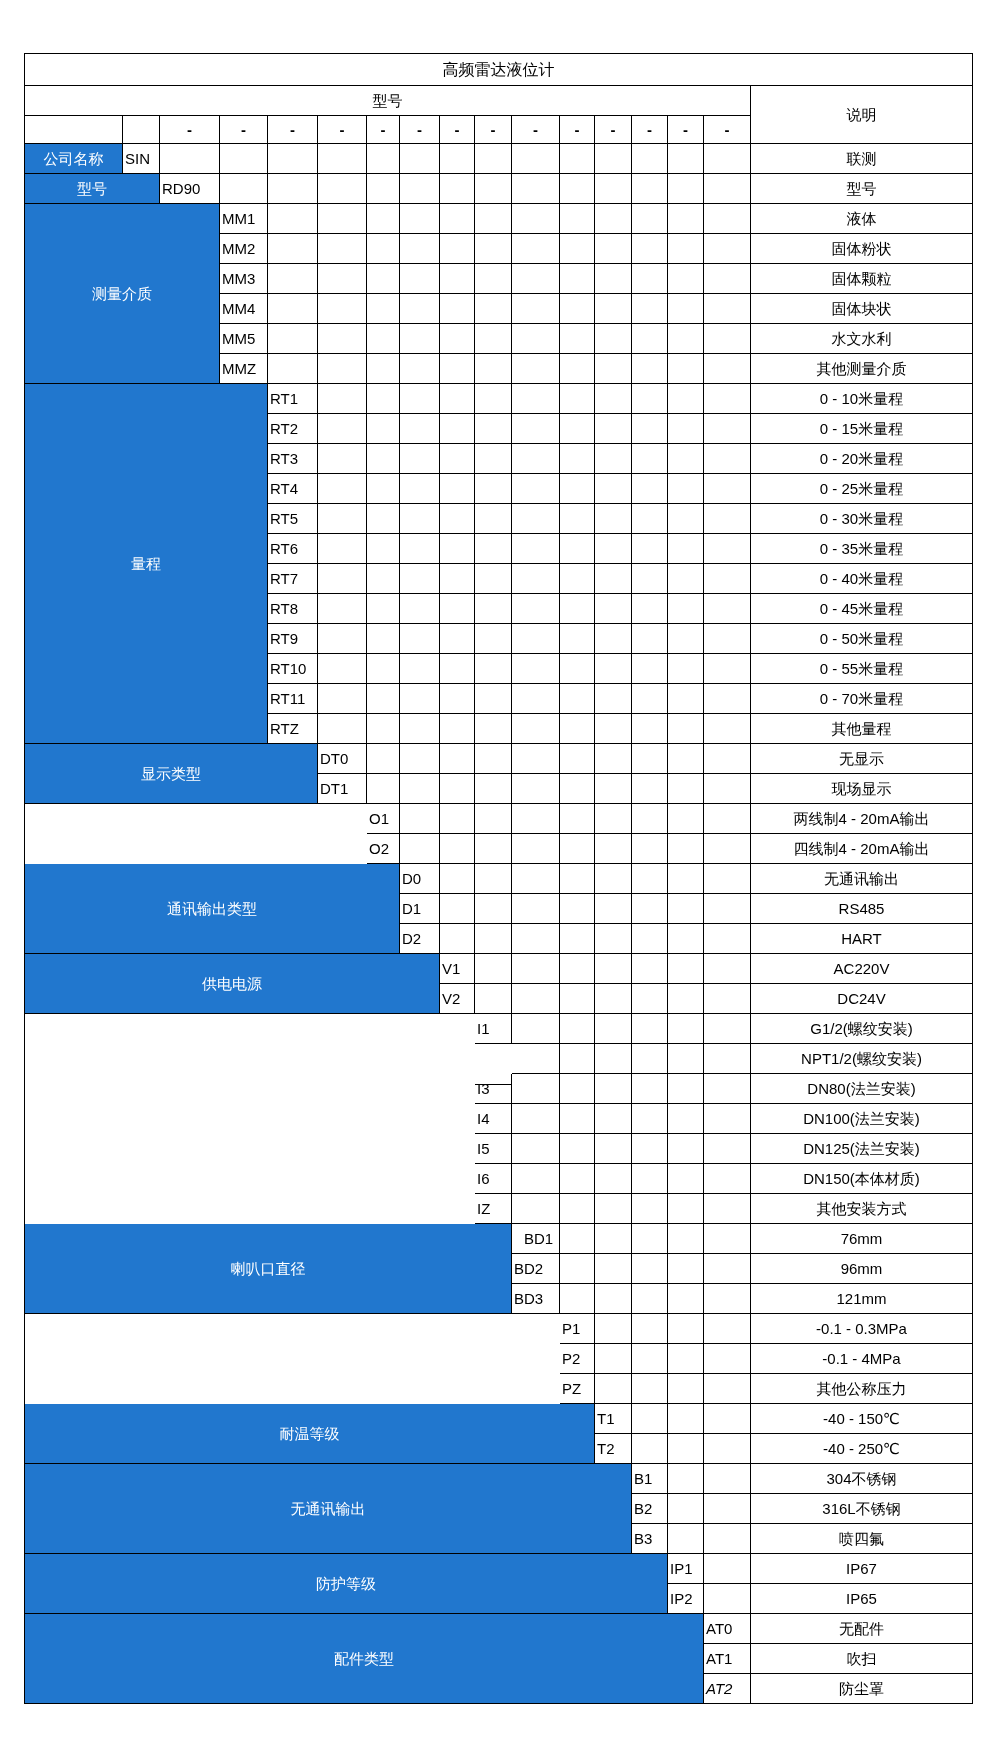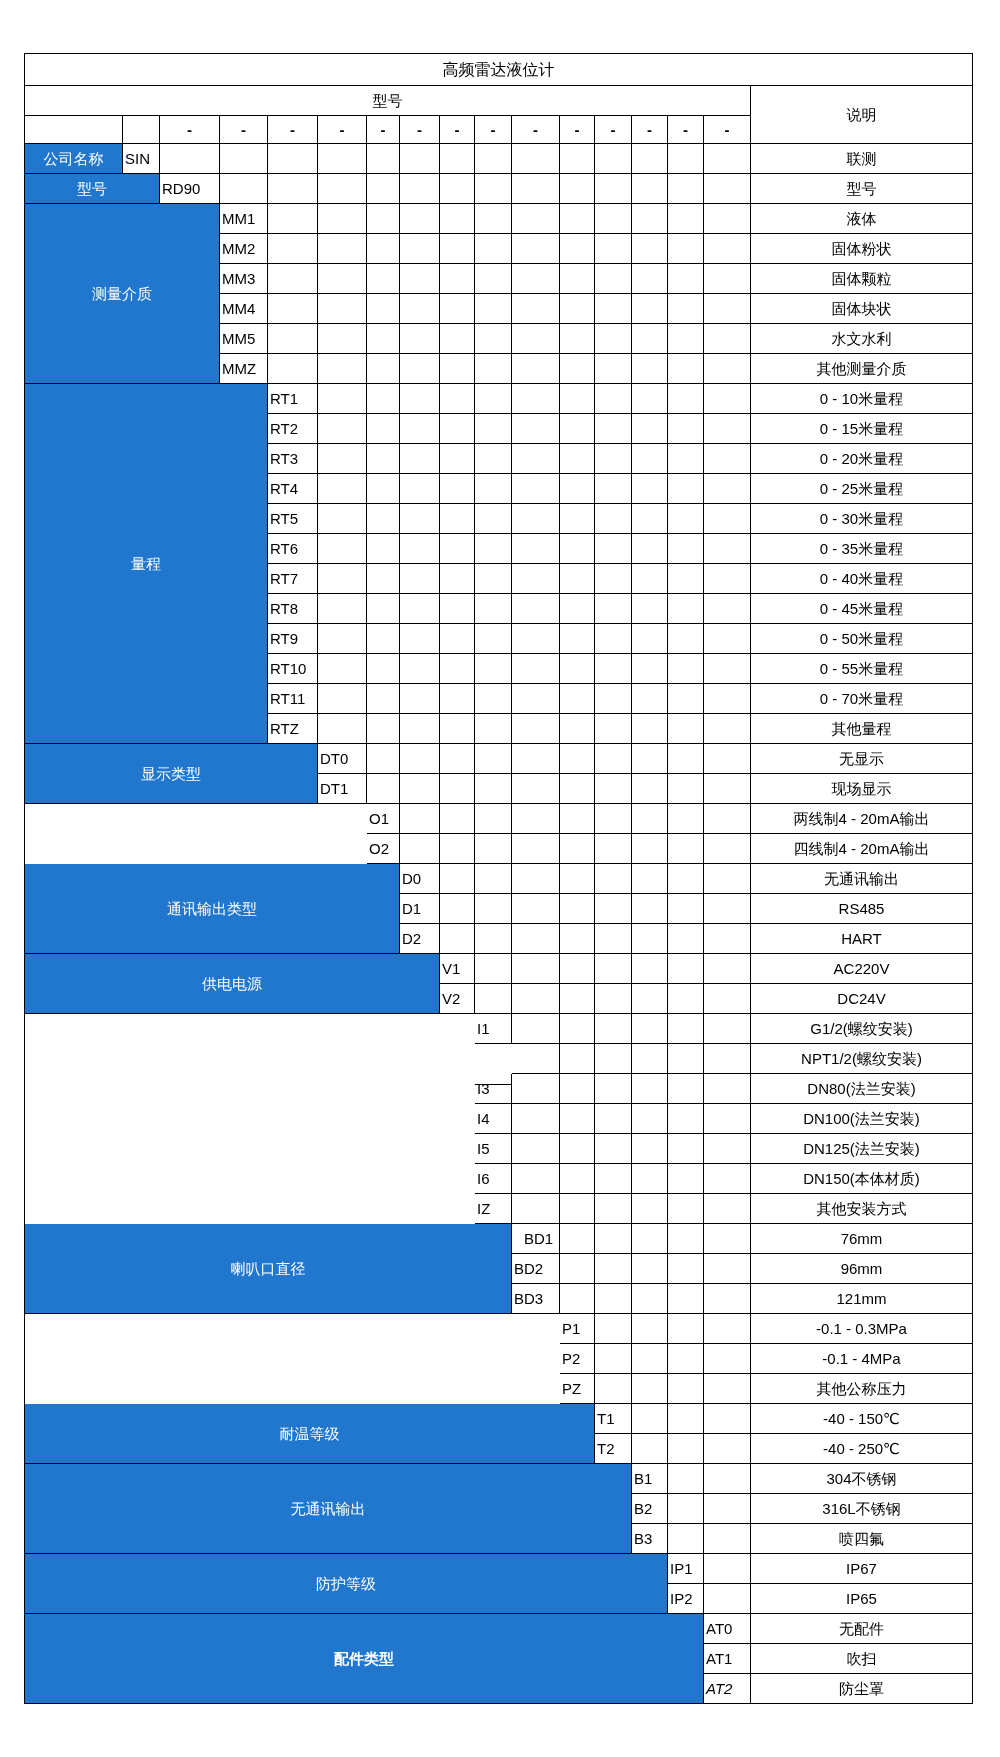--- a/index.html
+++ b/index.html
@@ -546,20 +546,20 @@
     <div class="cell" style="grid-area: 50 / 15 / 51 / 16;"></div>
     <div class="cell" style="grid-area: 50 / 16 / 51 / 17;"></div>
     <div class="cell desc" style="grid-area: 50 / 17 / 51 / 18;">喷四氟</div>
     <div class="cell label" style="grid-area: 51 / 1 / 53 / 15;">防护等级</div>
     <div class="cell code" style="grid-area: 51 / 15 / 52 / 16;">IP1</div>
     <div class="cell" style="grid-area: 51 / 16 / 52 / 17;"></div>
     <div class="cell desc" style="grid-area: 51 / 17 / 52 / 18;">IP67</div>
     <div class="cell code" style="grid-area: 52 / 15 / 53 / 16;">IP2</div>
     <div class="cell" style="grid-area: 52 / 16 / 53 / 17;"></div>
     <div class="cell desc" style="grid-area: 52 / 17 / 53 / 18;">IP65</div>
-    <div class="cell label" style="grid-area: 53 / 1 / 56 / 16; font-weight: bold;">配件类型</div>
+    <div class="cell label" style="grid-area: 53 / 1 / 56 / 16;">配件类型</div>
     <div class="cell code" style="grid-area: 53 / 16 / 54 / 17;">AT0</div>
     <div class="cell desc" style="grid-area: 53 / 17 / 54 / 18;">无配件</div>
     <div class="cell code" style="grid-area: 54 / 16 / 55 / 17;">AT1</div>
     <div class="cell desc" style="grid-area: 54 / 17 / 55 / 18;">吹扫</div>
     <div class="cell code" style="grid-area: 55 / 16 / 56 / 17; font-style: italic;">AT2</div>
     <div class="cell desc" style="grid-area: 55 / 17 / 56 / 18;">防尘罩</div>
   </div>
 
 </body></html>

